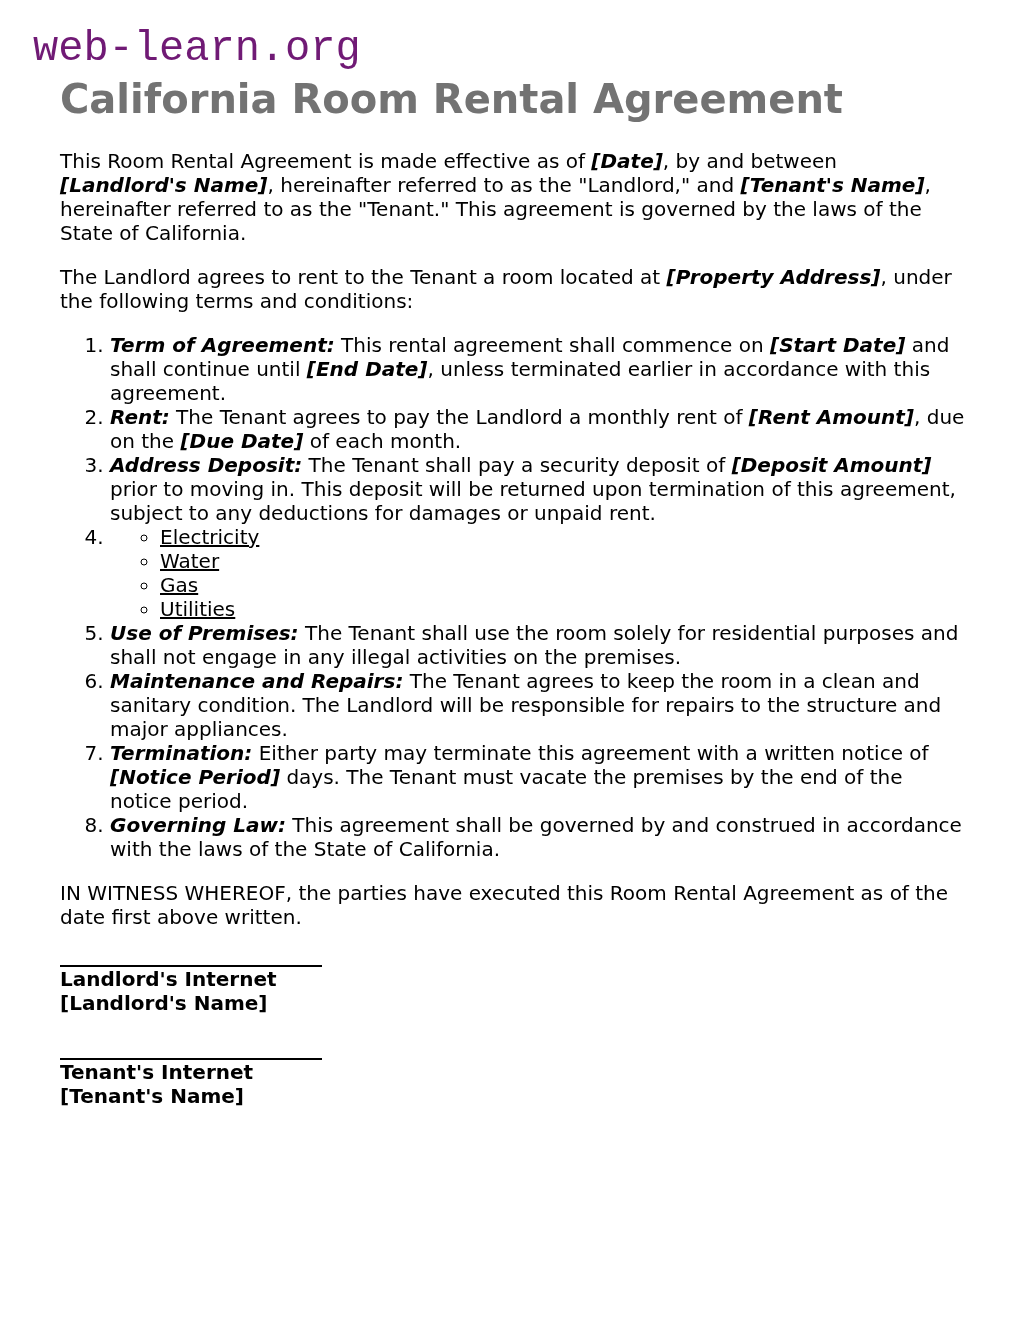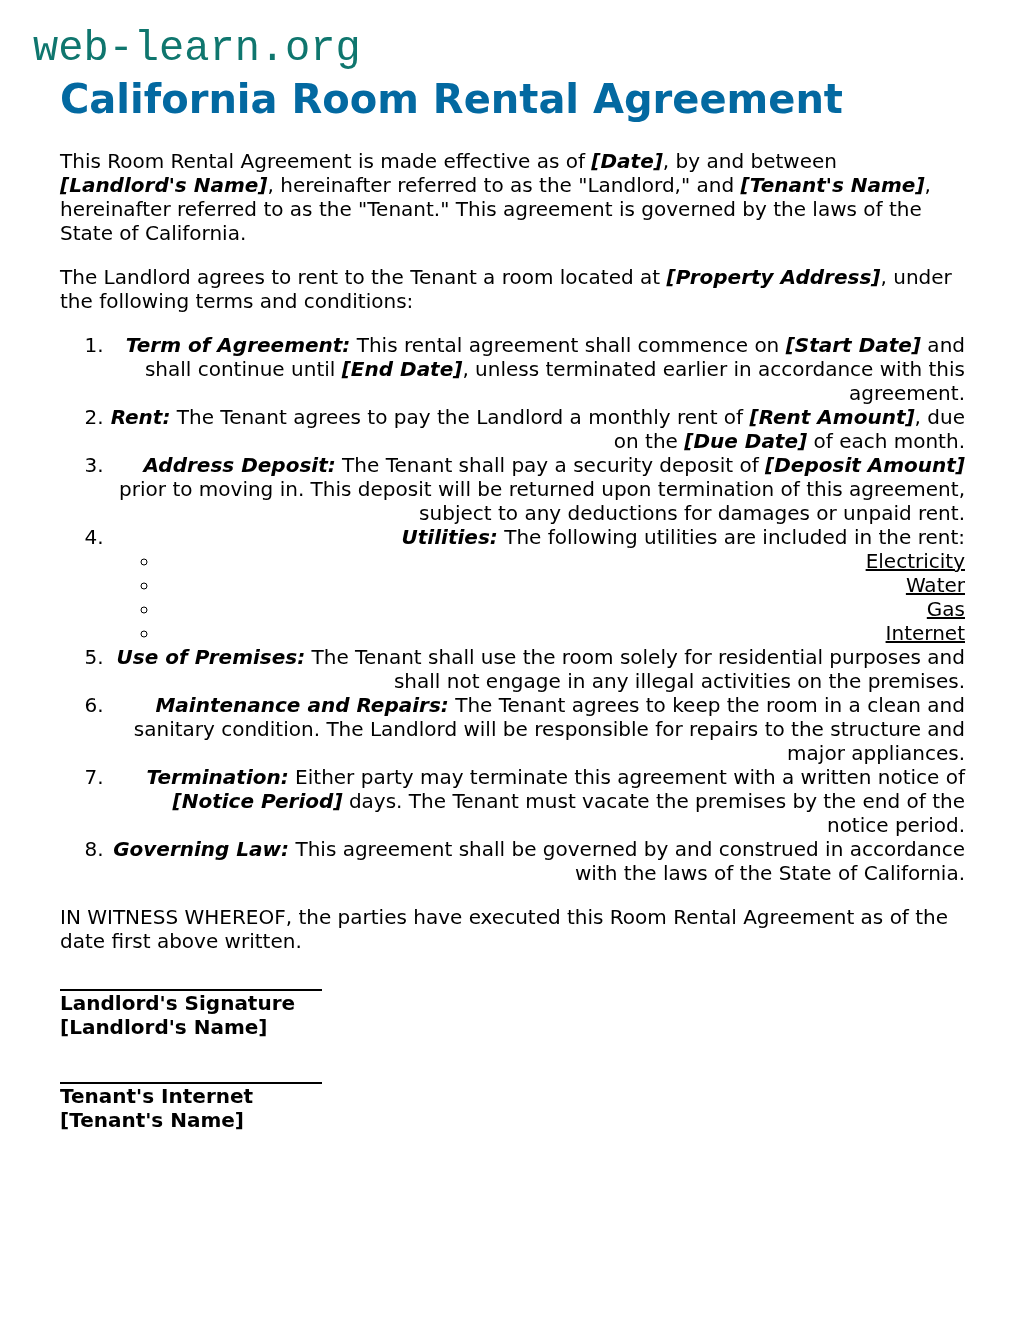--- a/index.html
+++ b/index.html
@@ -19,42 +19,41 @@
   .page {
     box-sizing: border-box;
     width: 1025px;
     height: 1327px;
     padding: 28px 60px 0 33px;
   }
   .logo {
     font-family: "Liberation Mono", "DejaVu Sans Mono", monospace;
     font-size: 42px;
     line-height: 42px;
-    color: #0f766e;
+    color: #701a75;
     white-space: nowrap;
   }
   .content {
     margin-left: 27px;
     width: 905px;
   }
   h1.doc-title {
     font-size: 40px;
     line-height: 46px;
     font-weight: bold;
     margin: 6px 0 27px 0;
-    color: #0369a1;
+    color: #737373;
   }
   p.para {
     margin: 20px 0;
   }
   ol.terms {
     margin: 20px 0;
     padding-left: 50px;
     list-style-type: decimal;
-    text-align: right;
   }
   ol.terms > li {
     margin: 0;
     padding: 0;
   }
   ul.utilities {
     margin: 0;
     padding-left: 50px;
     list-style-type: circle;
     text-decoration: underline;
@@ -93,39 +92,38 @@
 
     <p class="para">This Room Rental Agreement is made effective as of <strong>[Date]</strong>, by and between <strong>[Landlord's Name]</strong>, hereinafter referred to as the "Landlord," and <strong>[Tenant's Name]</strong>, hereinafter referred to as the "Tenant." This agreement is governed by the laws of the State of California.</p>
 
     <p class="para">The Landlord agrees to rent to the Tenant a room located at <strong>[Property Address]</strong>, under the following terms and conditions:</p>
 
     <ol class="terms">
       <li><strong>Term of Agreement:</strong> This rental agreement shall commence on <strong>[Start Date]</strong> and shall continue until <strong>[End Date]</strong>, unless terminated earlier in accordance with this agreement.</li>
       <li><strong>Rent:</strong> The Tenant agrees to pay the Landlord a monthly rent of <strong>[Rent Amount]</strong>, due on the <strong>[Due Date]</strong> of each month.</li>
       <li><strong>Address Deposit:</strong> The Tenant shall pay a security deposit of <strong>[Deposit Amount]</strong> prior to moving in. This deposit will be returned upon termination of this agreement, subject to any deductions for damages or unpaid rent.</li>
       <li>
-        <span><strong>Utilities:</strong> The following utilities are included in the rent:</span>
         <ul class="utilities">
           <li>Electricity</li>
           <li>Water</li>
           <li>Gas</li>
-          <li>Internet</li>
+          <li>Utilities</li>
         </ul>
       </li>
       <li><strong>Use of Premises:</strong> The Tenant shall use the room solely for residential purposes and shall not engage in any illegal activities on the premises.</li>
       <li><strong>Maintenance and Repairs:</strong> The Tenant agrees to keep the room in a clean and sanitary condition. The Landlord will be responsible for repairs to the structure and major appliances.</li>
       <li><strong>Termination:</strong> Either party may terminate this agreement with a written notice of <strong>[Notice Period]</strong> days. The Tenant must vacate the premises by the end of the notice period.</li>
       <li><strong>Governing Law:</strong> This agreement shall be governed by and construed in accordance with the laws of the State of California.</li>
     </ol>
 
     <p class="para">IN WITNESS WHEREOF, the parties have executed this Room Rental Agreement as of the date first above written.</p>
 
     <div class="sig-block">
       <div class="sig-line"></div>
-      <div class="sig-text">Landlord's Signature</div>
+      <div class="sig-text">Landlord's Internet</div>
       <div class="sig-text">[Landlord's Name]</div>
     </div>
 
     <div class="sig-block second">
       <div class="sig-line"></div>
       <div class="sig-text">Tenant's Internet</div>
       <div class="sig-text">[Tenant's Name]</div>
     </div>
 
   </div>

